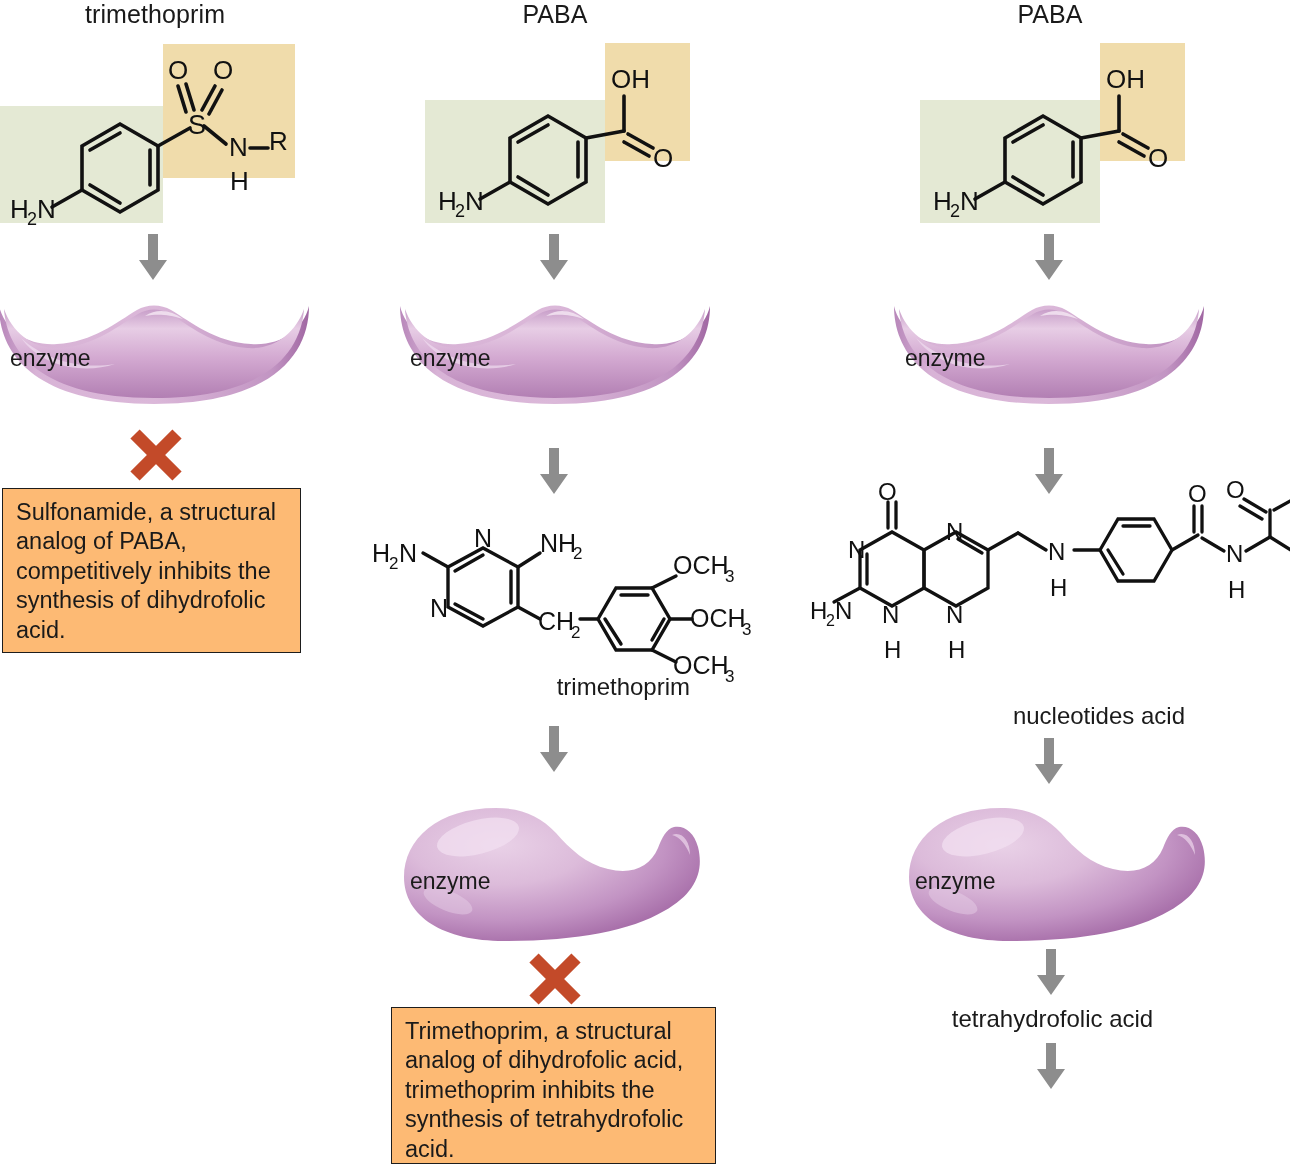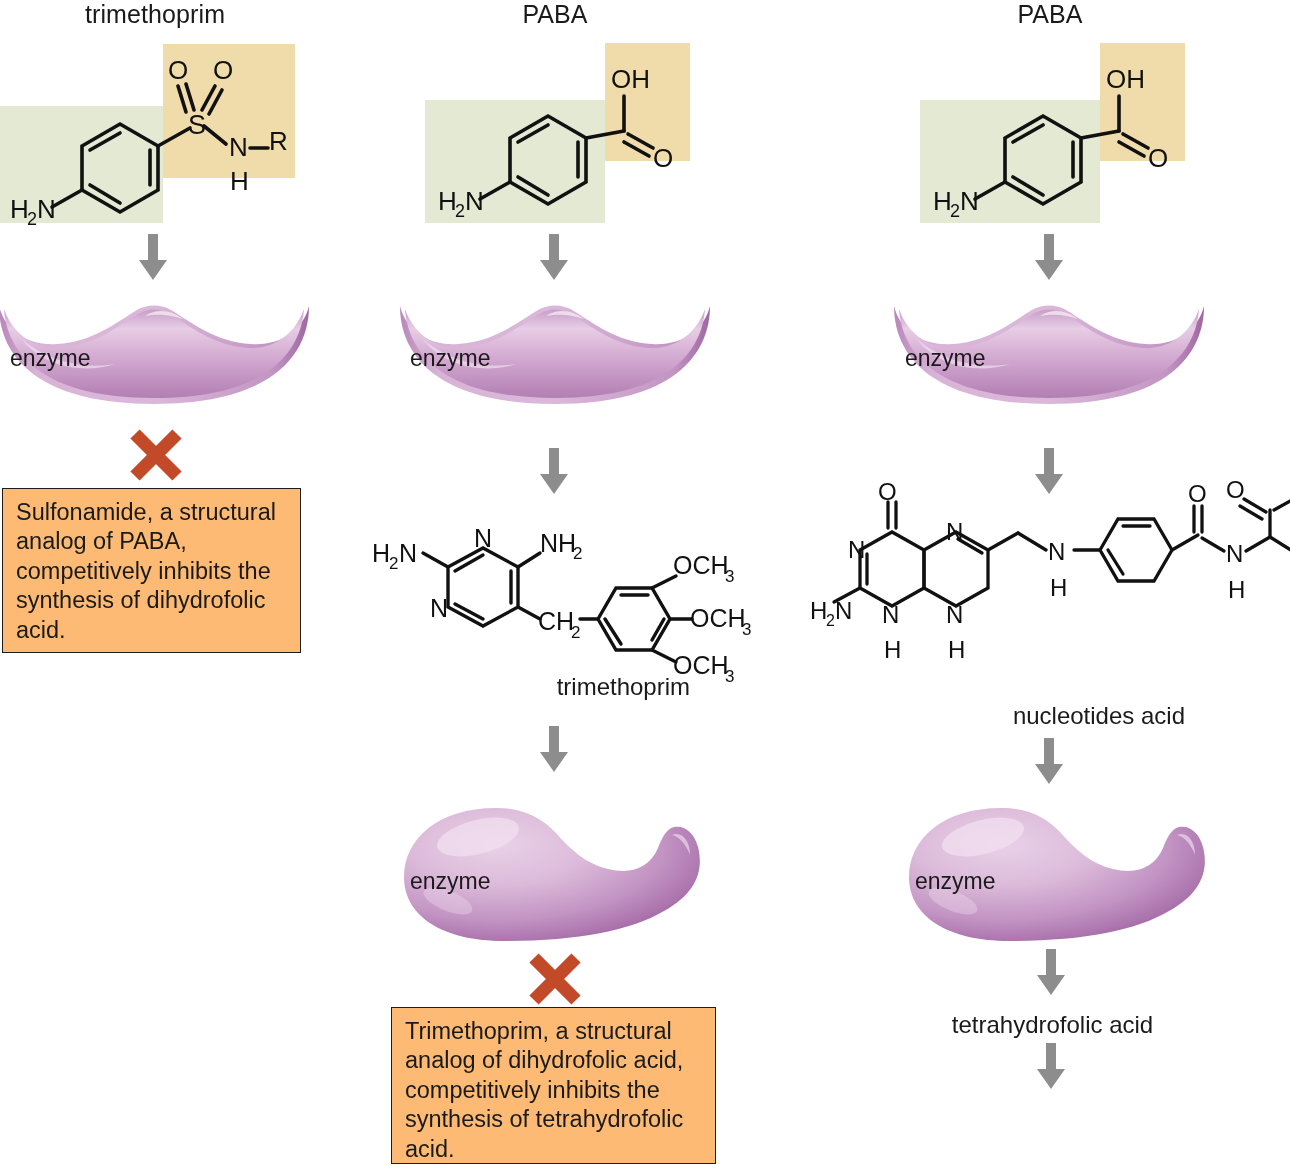--- a/index.html
+++ b/index.html
@@ -449,28 +449,28 @@
 
   <div class="xmark" style="left:527px;top:952px;">
     <svg width="56" height="54" viewBox="0 0 56 54">
       <g stroke="#c34a29" stroke-width="13" stroke-linecap="butt">
         <line x1="7" y1="6" x2="49" y2="48"></line>
         <line x1="49" y1="6" x2="7" y2="48"></line>
       </g>
     </svg>
   </div>
 
-  <div class="caption" style="left:391px;top:1007px;width:325px;height:157px;">Trimethoprim, a structural analog of dihydrofolic acid, competitively inhibits the synthesis of tetrahydrofolic acid.</div>
+  <div class="caption" style="left:391px;top:1007px;width:325px;height:157px;">Trimethoprim, a structural analog of dihydrofolic acid, trimethoprim inhibits the synthesis of tetrahydrofolic acid.</div>
 
   <div class="arrow" style="left:1035px;top:949px;">
     <svg width="32" height="48" viewBox="0 0 32 48">
         <polygon points="11,0 21,0 21,26 30,26 16,46 2,26 11,26" fill="#8d8d8d"></polygon>
       </svg>
   </div>
-  <div class="plain" style="left:915px;top:1005px;width:275px;margin-top:6px;">tetrahydrofolic acid</div>
+  <div class="plain" style="left:915px;top:1005px;width:275px;">tetrahydrofolic acid</div>
 
   <div class="arrow" style="left:1035px;top:1043px;">
     <svg width="32" height="48" viewBox="0 0 32 48">
         <polygon points="11,0 21,0 21,26 30,26 16,46 2,26 11,26" fill="#8d8d8d"></polygon>
       </svg>
   </div>
 
 </div>
 
 </body></html>

